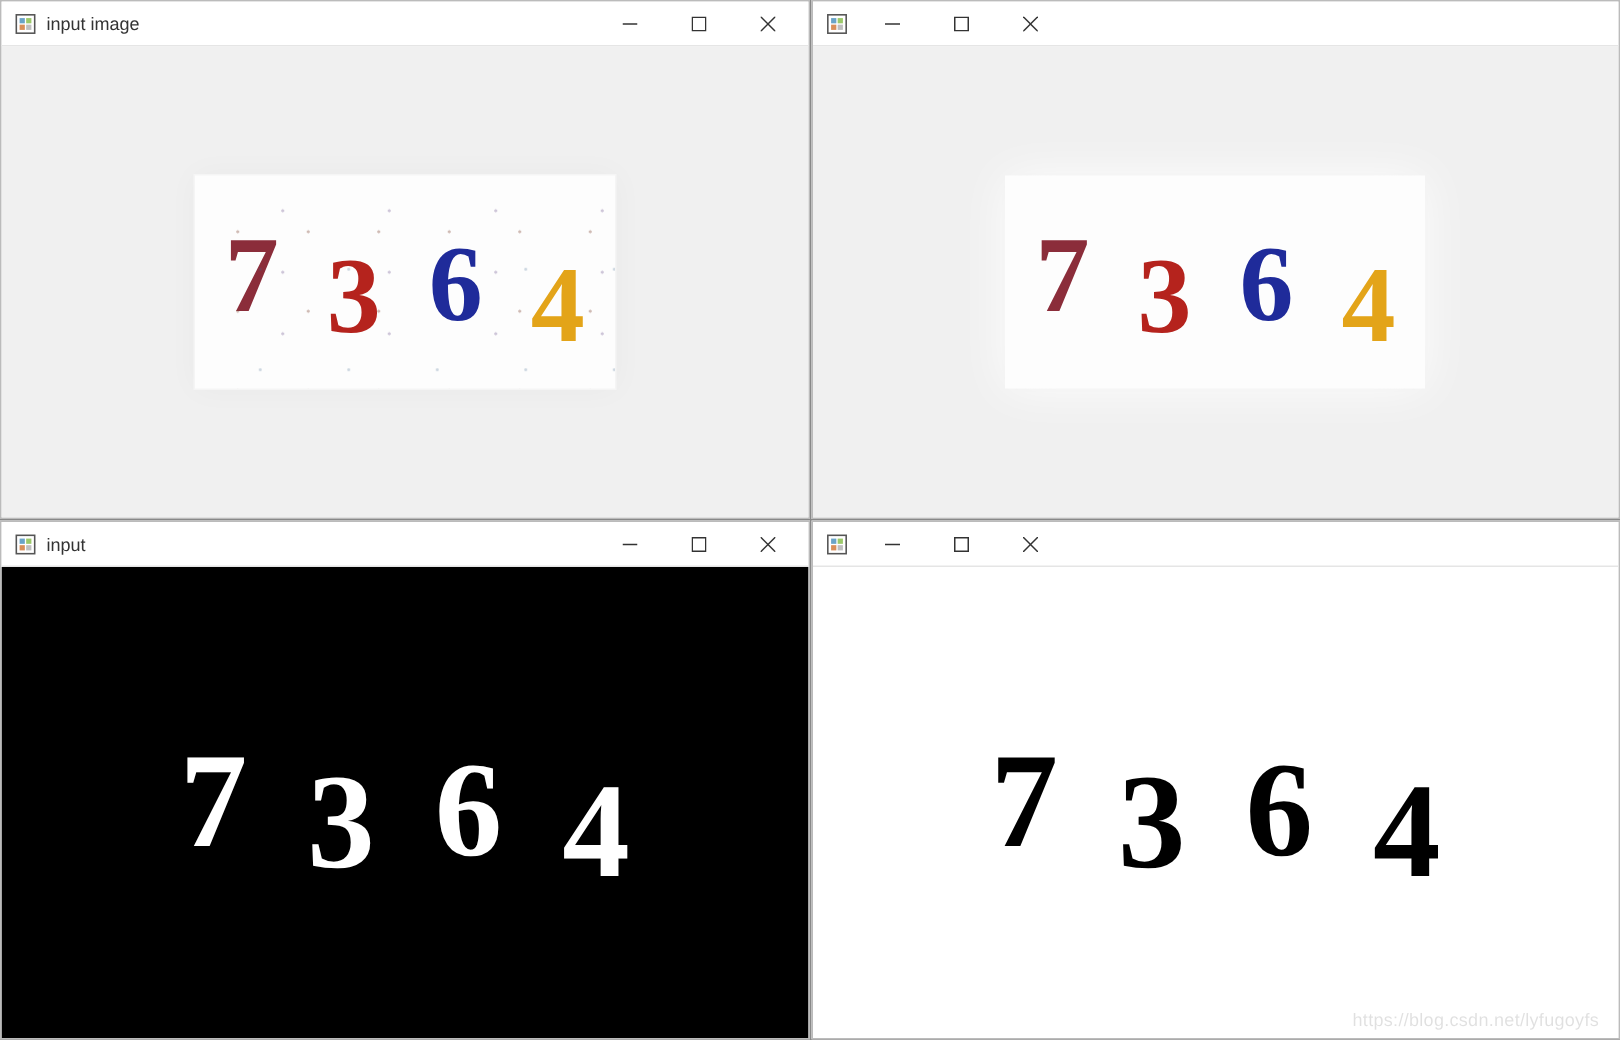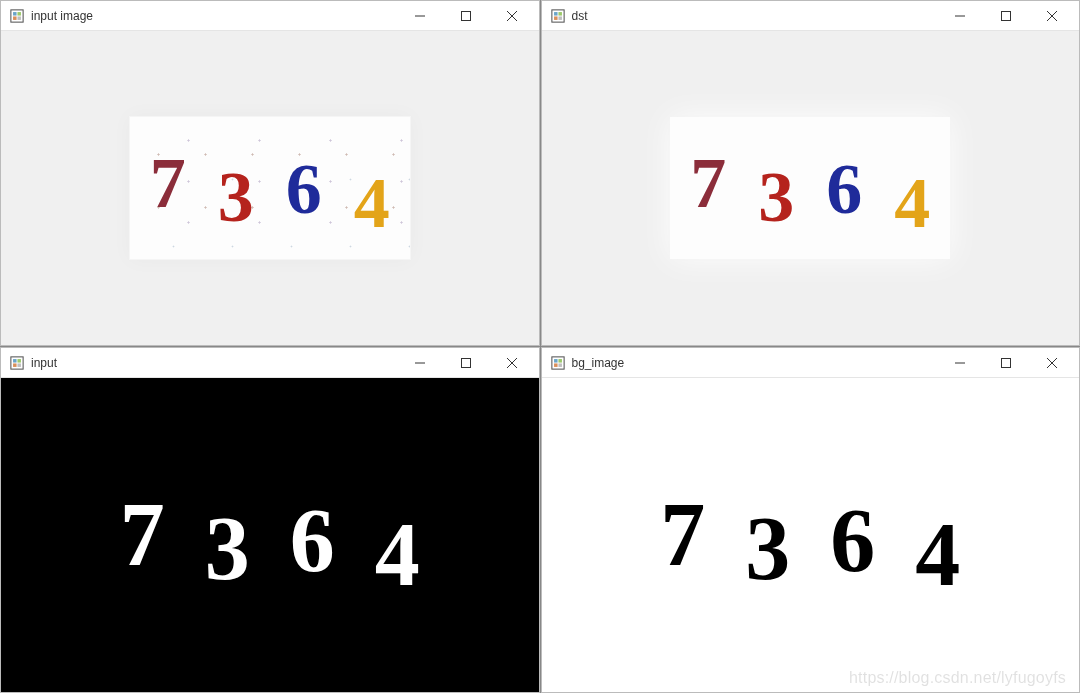--- a/index.html
+++ b/index.html
@@ -133,21 +133,21 @@
         radial-gradient(circle, rgba(80,50,120,0.28) 0.9px, transparent 1.2px),
         radial-gradient(circle, rgba(60,100,140,0.25) 0.8px, transparent 1.1px);
       background-size: 47px 53px, 71px 41px, 59px 67px;
       background-position: 5px 11px, 23px 3px, 14px 29px;
     }
     .watermark {
       position: absolute;
       bottom: 6px;
       right: 14px;
       color: rgba(0,0,0,0.12);
-      font-size: 16px;
+      font-size: 12px;
       font-family: Arial, sans-serif;
       letter-spacing: 0.2px;
       pointer-events: none;
     }
   </style>
 </head>
 <body>
 
 <div class="window">
   <div class="titlebar">
@@ -196,21 +196,20 @@
   <div class="titlebar">
     <span class="app-icon">
       <svg viewBox="0 0 16 16">
           <rect x="1" y="1" width="14" height="14" fill="none" stroke="#555" stroke-width="1.2"></rect>
           <rect x="3.5" y="3.5" width="4" height="4" fill="#6aa4c8"></rect>
           <rect x="8.5" y="3.5" width="4" height="4" fill="#9cc96a"></rect>
           <rect x="3.5" y="8.5" width="4" height="4" fill="#d98f5a"></rect>
           <rect x="8.5" y="8.5" width="4" height="4" fill="#bfbfbf"></rect>
         </svg>
     </span>
-    <span class="title">dst</span>
     <div class="controls">
       <div class="ctrl">
           <svg viewBox="0 0 10 10">
             <line x1="0" y1="5" x2="10" y2="5" stroke="currentColor" stroke-width="1"></line>
           </svg>
         </div>
       <div class="ctrl">
           <svg viewBox="0 0 10 10">
             <rect x="0.5" y="0.5" width="9" height="9" fill="none" stroke="currentColor" stroke-width="1"></rect>
           </svg>
@@ -280,21 +279,20 @@
   <div class="titlebar">
     <span class="app-icon">
       <svg viewBox="0 0 16 16">
           <rect x="1" y="1" width="14" height="14" fill="none" stroke="#555" stroke-width="1.2"></rect>
           <rect x="3.5" y="3.5" width="4" height="4" fill="#6aa4c8"></rect>
           <rect x="8.5" y="3.5" width="4" height="4" fill="#9cc96a"></rect>
           <rect x="3.5" y="8.5" width="4" height="4" fill="#d98f5a"></rect>
           <rect x="8.5" y="8.5" width="4" height="4" fill="#bfbfbf"></rect>
         </svg>
     </span>
-    <span class="title">bg_image</span>
     <div class="controls">
       <div class="ctrl">
           <svg viewBox="0 0 10 10">
             <line x1="0" y1="5" x2="10" y2="5" stroke="currentColor" stroke-width="1"></line>
           </svg>
         </div>
       <div class="ctrl">
           <svg viewBox="0 0 10 10">
             <rect x="0.5" y="0.5" width="9" height="9" fill="none" stroke="currentColor" stroke-width="1"></rect>
           </svg>

